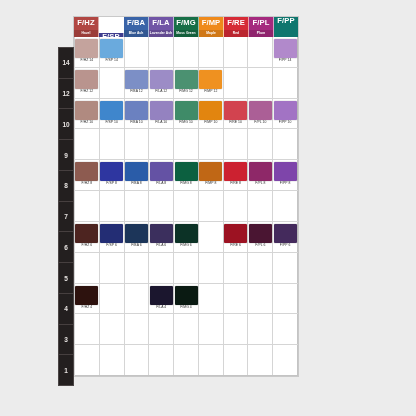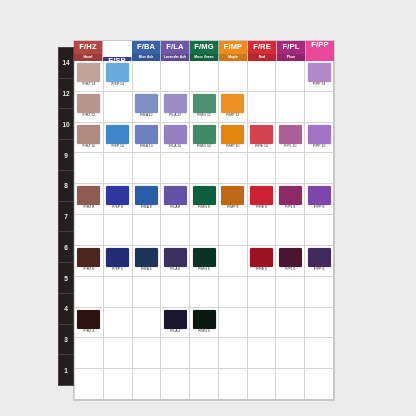--- a/index.html
+++ b/index.html
@@ -44,22 +44,22 @@
     border-bottom: 1px solid #463f3f;
     box-sizing: border-box;
     letter-spacing: 0px;
   }
   .rail-cell:last-child { border-bottom: none; }
 
   
   .sheet {
     position: absolute;
     left: 74px;
-    top: 41px;
-    width: 260px;
+    top: 17px;
+    width: 224px;
     height: 359px;
     background: #ffffff;
     box-shadow: 0 0 0 1px #c9c9c9;
     z-index: 2;
   }
 
   .head-row {
     display: flex;
     width: 100%;
     height: 20px;
@@ -186,21 +186,21 @@
           <div class="head-sub" style="background: rgba(0, 0, 0, 0.13);">Maple</div>
         </div>
         <div class="head-cell" style="background: rgb(214, 43, 54);">
           <div class="head-code">F/RE</div>
           <div class="head-sub" style="background: rgba(0, 0, 0, 0.13);">Red</div>
         </div>
         <div class="head-cell" style="background: rgb(165, 42, 126);">
           <div class="head-code">F/PL</div>
           <div class="head-sub" style="background: rgba(0, 0, 0, 0.13);">Plum</div>
         </div>
-        <div class="head-cell" style="background: #ec4899; gap: 20px;">
+        <div class="head-cell" style="background: #0f766e; gap: 20px;">
           <div class="head-code">F/PP</div>
           <div class="head-sub" style="background: rgba(0, 0, 0, 0.13);">Purple</div>
         </div>
       </div>
     <div class="body-grid" id="body-grid">
         <div class="grid-row">
           <div class="cell">
             <div class="swatch" style="background: rgb(196, 163, 157);"></div>
             <div class="swatch-label">F/HZ 14</div>
           </div>

